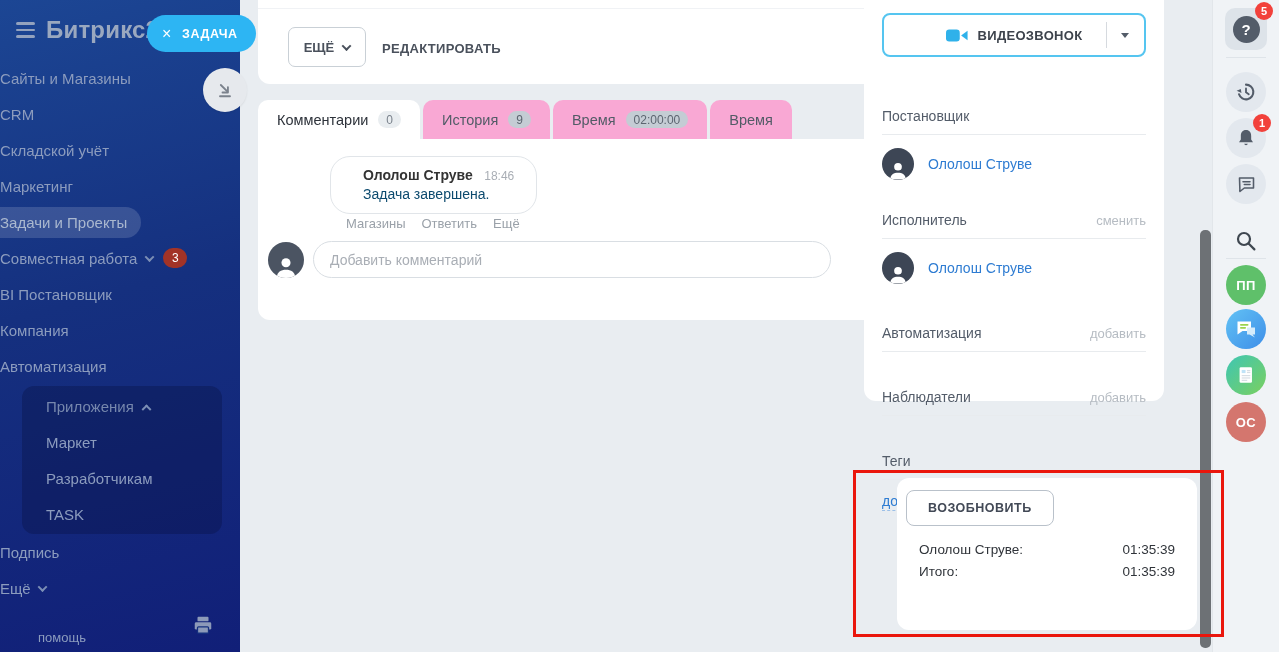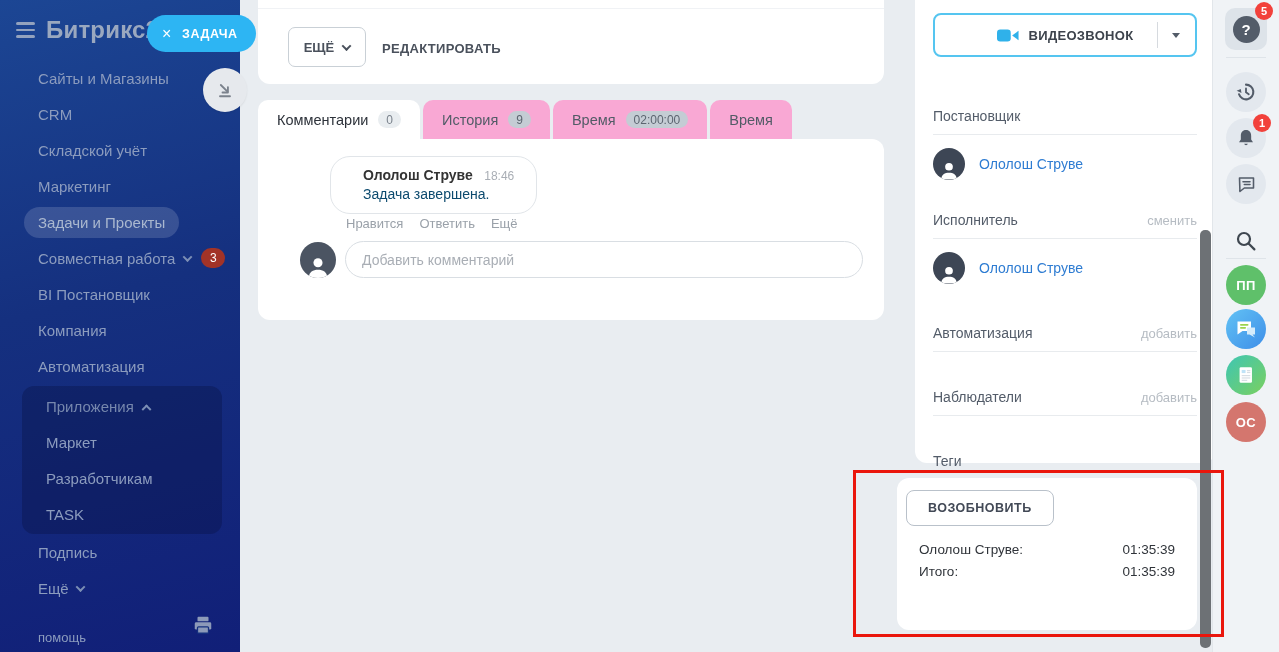--- a/index.html
+++ b/index.html
@@ -5,21 +5,21 @@
   html,body{margin:0;padding:0;background:#e9edf1;font-family:"Liberation Sans",sans-serif;}
   .screen{position:relative;width:1279px;height:652px;overflow:hidden;background:#e9edf1;}
 
   
   .sidebar{position:absolute;left:0;top:0;width:240px;height:652px;
     background:linear-gradient(165deg,#1c4694 0%,#15307f 45%,#111f78 100%);color:#8c9cbe;}
   .logo-row{height:60px;display:flex;align-items:center;padding-left:16px;gap:11px;}
   .burger{display:inline-flex;flex-direction:column;gap:4px;cursor:pointer;}
   .burger i{display:block;width:19px;height:2.5px;background:#93a2be;border-radius:2px;}
   .logo-text{font-size:24px;font-weight:bold;color:#9aa8bf;letter-spacing:.2px;white-space:nowrap;}
-  .s-item{height:36px;display:flex;align-items:center;padding-left:38px;font-size:15px;cursor:pointer;}
+  .s-item{height:36px;display:flex;align-items:center;font-size:15px;cursor:pointer;}
   .s-item .lbl{white-space:nowrap;}
   .s-item.sel .lbl{background:rgba(255,255,255,.15);margin-left:-14px;padding:7px 14px;border-radius:18px;color:#aab8cf;}
   .chev{width:7px;height:7px;border-right:2px solid #7c8fb5;border-bottom:2px solid #7c8fb5;display:inline-block;}
   .chev.down{transform:rotate(45deg) translate(-1px,-1px);}
   .chev.up{transform:rotate(-135deg) translate(-2px,-2px);}
   .chev.sm{width:5px;height:5px;}
   .s-badge{min-width:20px;height:20px;border-radius:10px;background:#a23327;color:#fff;font-size:12px;
     display:inline-flex;align-items:center;justify-content:center;margin-left:10px;padding:0 2px;}
   .apps-group{margin:2px 18px 0 22px;background:rgba(7,12,56,.30);border-radius:12px;padding:2px 8px;}
   .g-item{height:36px;display:flex;align-items:center;padding-left:16px;font-size:15px;cursor:pointer;}
@@ -52,30 +52,30 @@
   .tab .pill{background:#c4ccd4;border-radius:10px;font-size:12px;color:#5c6570;padding:2.5px 8px;line-height:1;}
   .tab.active .pill{background:#e9edf0;color:#7a828c;}
 
   .comments-card{left:18px;top:139px;width:626px;height:181px;border-radius:0 12px 12px 12px;}
   .bubble{position:absolute;left:72px;top:17px;border:1px solid #e1e5e9;border-radius:20px;padding:9px 22px 11px 32px;}
   .bubble .name{font-weight:bold;font-size:14px;color:#333;}
   .bubble .time{font-size:12px;color:#a9aeb5;margin-left:7px;}
   .bubble .text{font-size:14px;color:#0c4a6e;margin-top:2px;}
   .c-actions{position:absolute;left:88px;top:77px;display:flex;gap:16px;font-size:13px;color:#9aa1a9;}
   .c-actions span{cursor:pointer;}
-  .composer{position:absolute;left:42px;top:102px;display:flex;align-items:center;gap:9px;}
+  .composer{position:absolute;left:10px;top:102px;display:flex;align-items:center;gap:9px;}
   .avatar{border-radius:50%;background:#4b5462;display:flex;align-items:flex-end;justify-content:center;overflow:hidden;flex:none;}
   .av36{width:36px;height:36px;}
   .av32{width:32px;height:32px;background:#3d4655;}
   .composer input{width:484px;height:35px;border:1px solid #d9dee3;border-radius:19px;padding:0 16px;font-size:14px;
     color:#555;outline:none;font-family:"Liberation Sans",sans-serif;}
   .composer input::placeholder{color:#a9aeb5;}
 
   
-  .details-card{left:675px;top:0;width:300px;height:463px;border-radius:0 0 12px 12px;padding:0 18px;box-sizing:border-box;}
+  .details-card{left:624px;top:0;width:300px;height:401px;border-radius:0 0 12px 12px;padding:0 18px;box-sizing:border-box;}
   .video-btn{position:relative;margin-top:13px;height:40px;border:2px solid #55c5f0;border-radius:8px;background:#fff;
     display:flex;align-items:center;justify-content:center;gap:10px;font-weight:bold;font-size:13px;color:#3d434c;cursor:pointer;letter-spacing:.3px;}
   .video-btn .split{position:absolute;right:0;top:0;bottom:0;width:38px;display:flex;align-items:center;justify-content:center;}
   .video-btn .split::before{content:"";position:absolute;left:0;top:7px;bottom:7px;border-left:1px solid #d6dadf;}
   .caret-dn{width:0;height:0;border-left:4.5px solid transparent;border-right:4.5px solid transparent;border-top:5.5px solid #535c69;}
   .sec{border-bottom:1px solid #e8ebee;padding:13px 0 10px;display:flex;justify-content:space-between;align-items:baseline;
     font-size:14px;color:#535c69;}
   .sec.first{margin-top:38px;}
   .sec-action{font-size:13px;color:#b6bcc3;cursor:pointer;}
   .user-row{display:flex;align-items:center;gap:14px;padding:13px 0 19px;}
@@ -224,21 +224,21 @@
 
     <div class="card comments-card">
       <div class="bubble">
         <div>
           <span class="name">Ололош Струве</span>
           <span class="time">18:46</span>
         </div>
         <div class="text">Задача завершена.</div>
       </div>
       <div class="c-actions">
-        <span>Нравится</span>
+        <span>Магазины</span>
         <span>Ответить</span>
         <span>Ещё</span>
       </div>
       <div class="composer">
         <span class="avatar av36">
           <svg width="26" height="24" viewBox="0 0 24 22">
             <circle cx="12" cy="8" r="4.2" fill="#fff"></circle>
               <path d="M3.5 22c0-5.5 4-7.5 8.5-7.5s8.5 2 8.5 7.5z" fill="#fff"></path>
           </svg>
         </span>

